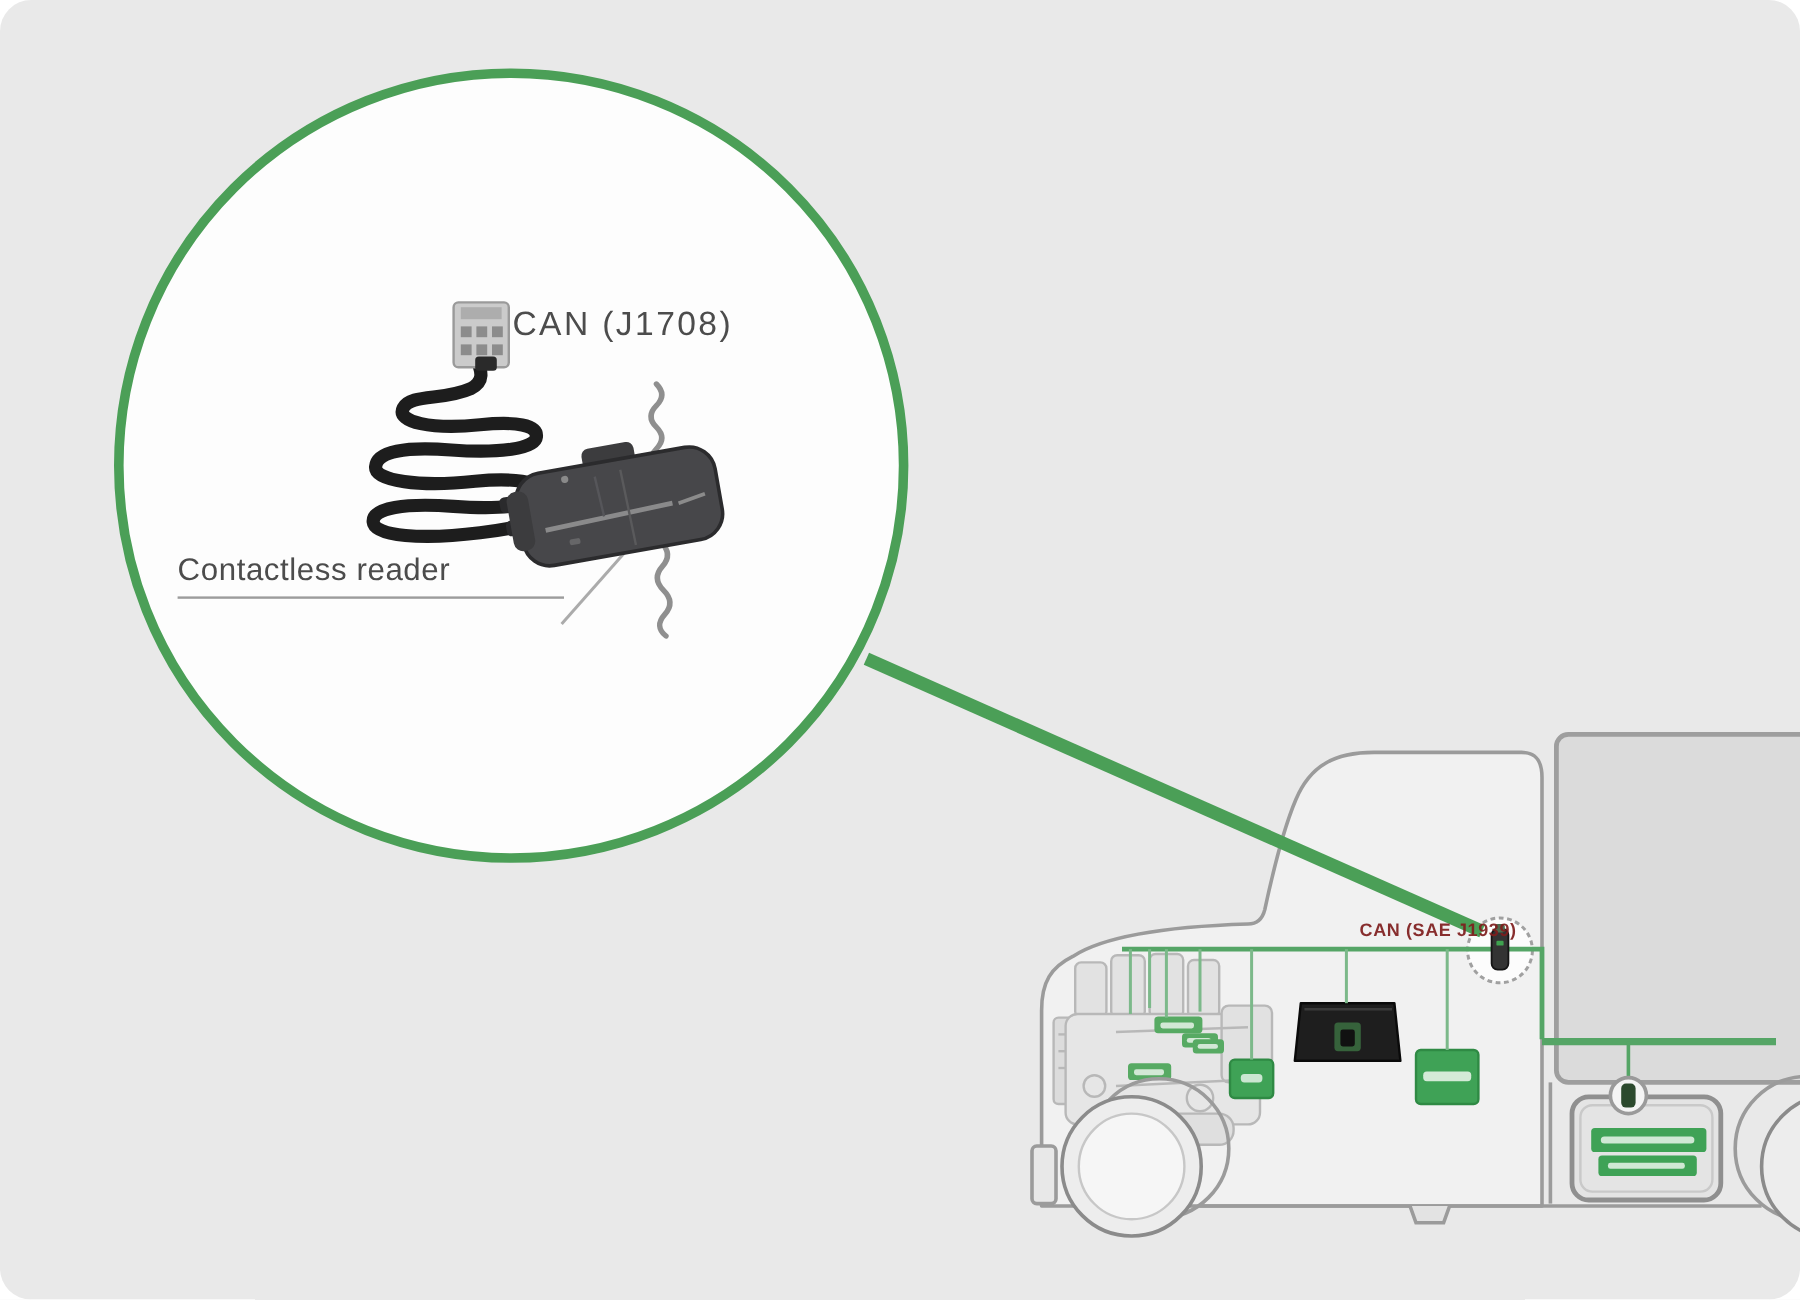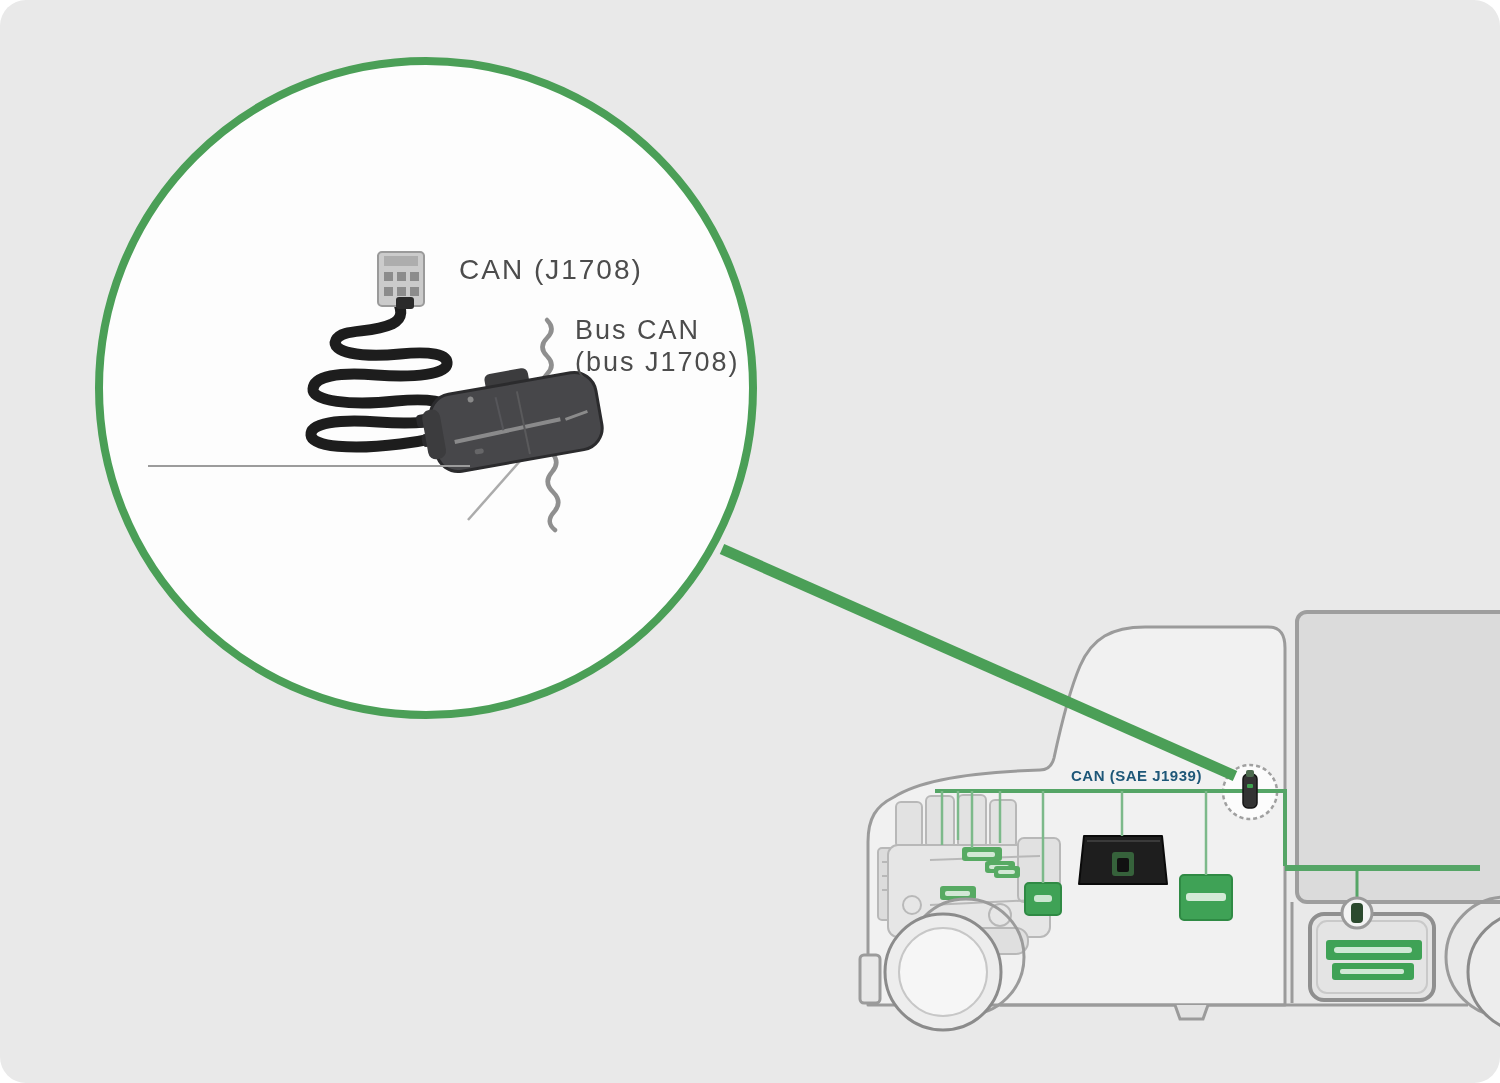--- a/index.html
+++ b/index.html
@@ -6,26 +6,26 @@
   .canvas{
     position:relative;
     width:1500px;height:1083px;
     background:#e9e9e9;
     border-radius:26px;
     overflow:hidden;
     font-family:"Liberation Sans", sans-serif;
   }
   .art{position:absolute;left:0;top:0;width:1500px;height:1083px;}
   .lbl{position:absolute;color:#4c4c4c;white-space:nowrap;z-index:5;}
-  .lbl-can-j1708{left:427px;top:254px;font-size:28px;letter-spacing:2px;margin-left:32px;}
+  .lbl-can-j1708{left:427px;top:254px;font-size:28px;letter-spacing:2px;}
   .lbl-bus-can{left:575px;top:314px;font-size:27px;letter-spacing:2px;line-height:1.2;}
   .lbl-reader{left:148px;top:459px;font-size:26px;letter-spacing:.5px;line-height:1.22;
               border-bottom:2px solid #9c9c9c;padding-bottom:6px;width:322px;}
   .lbl-reader .condensed{display:inline-block;transform:scaleX(.87);transform-origin:left center;}
-  .lbl-truck-bus{left:1071px;top:767px;font-size:15px;font-weight:bold;color:#0c4a6e;
+  .lbl-truck-bus{left:1133px;top:767px;font-size:15px;font-weight:bold;color:#7f1d1d;
                  letter-spacing:.5px;filter:blur(.4px);opacity:.92;}
 </style>
 </head>
 <body>
 
 <div class="canvas">
 
   <svg class="art" viewBox="0 0 1500 1083" aria-hidden="true">
 
     <g>
@@ -206,22 +206,19 @@
         <circle cx="475" cy="392" r="3" fill="#8a8a8a"></circle>
         <rect x="470" y="442" width="9" height="5" rx="2" fill="#666668"></rect>
       </g>
     </g>
 
     <line x1="722" y1="549" x2="1235" y2="776" stroke="#4b9f57" stroke-width="11"></line>
   </svg>
 
   <div class="lbl lbl-can-j1708">CAN (J1708)</div>
 
-  <div class="lbl lbl-bus-can">
-    <div>Bus CAN</div>
-    <div>(bus J1708)</div>
-  </div>
 
   <div class="lbl lbl-reader">
+    <div>Contactless reader</div>
   </div>
 
   <div class="lbl lbl-truck-bus">CAN (SAE J1939)</div>
 </div>
 
 </body></html>

